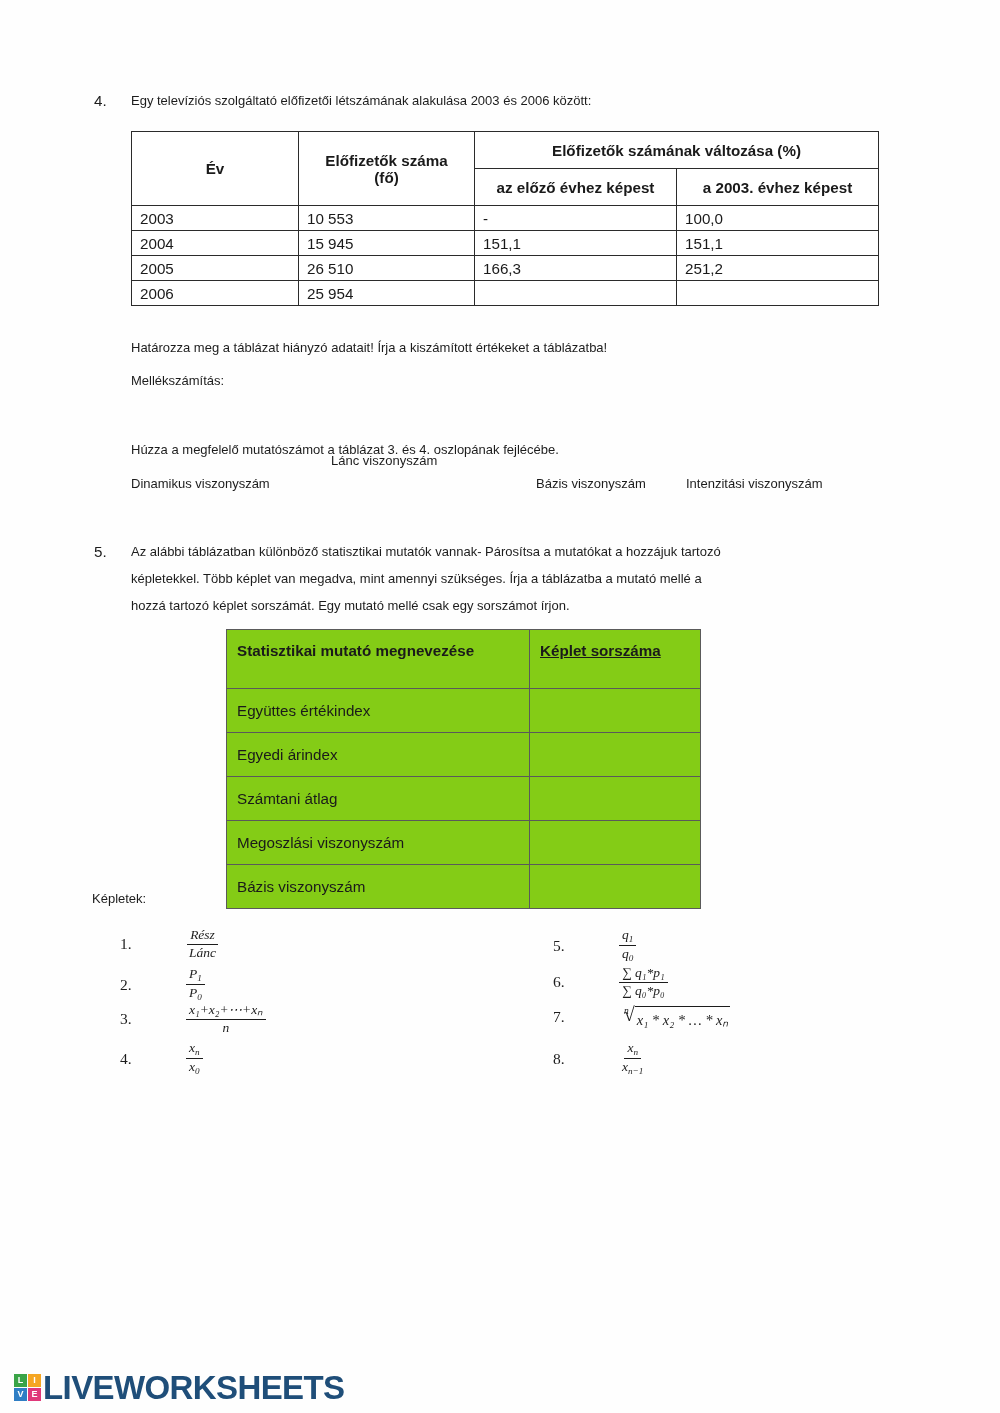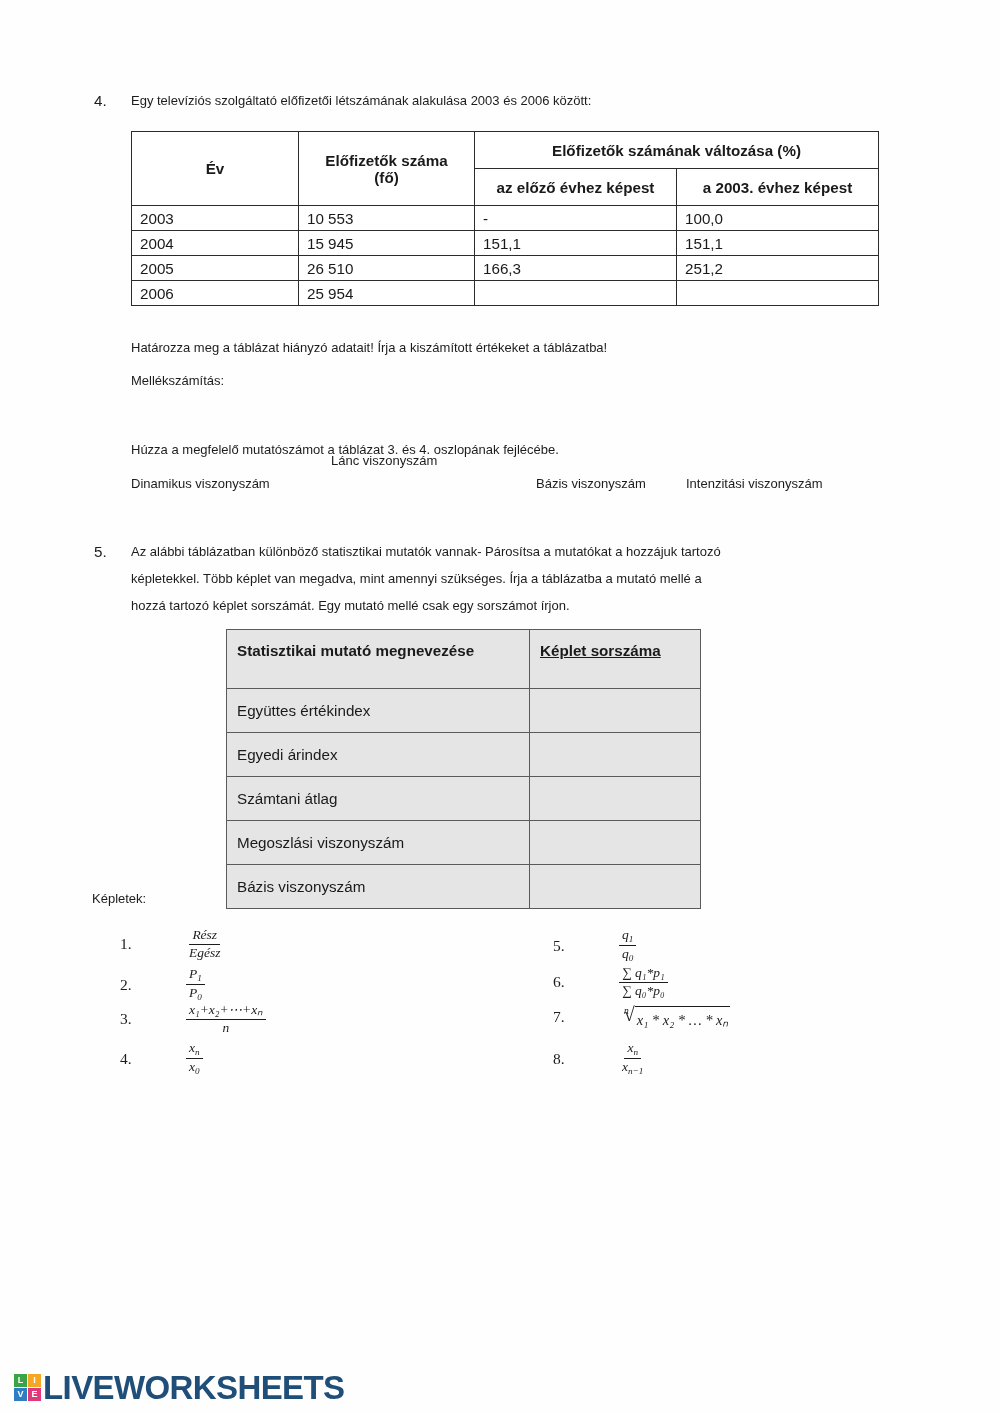--- a/index.html
+++ b/index.html
@@ -77,21 +77,21 @@
     table-layout: fixed;
     font-size: 15.2px;
   }
   .tbl2 td, .tbl2 th {
     border: 1px solid #5a5a5a;
     padding: 0 0 0 10px;
     height: 43px;
     vertical-align: middle;
     text-align: left;
     font-weight: normal;
-    background: #e5e5e5;
+    background: #84cc16;
   }
   .tbl2 th { font-weight: bold; }
   .tbl2 .k1 { width: 292px; }
   .tbl2 .k2 { width: 160px; text-decoration: underline; }
   .tbl2 tr.hrow th { height: 46px; vertical-align: top; padding-top: 12px; }
   .frow {
     position: absolute;
     display: flex;
     align-items: center;
     font-size: 15px;
@@ -293,21 +293,21 @@
     </tbody>
   </table>
 
   <div class="txt" style="left:92px; top:890px;">Képletek:</div>
 
   <div class="frow" style="left:120px; top:928px;">
     <span class="fidx">1.</span>
     <span class="math">
       <span class="frac">
         <span class="num">Rész</span>
-        <span class="den">Egész</span>
+        <span class="den">Lánc</span>
       </span>
     </span>
   </div>
 
   <div class="frow" style="left:120px; top:967px;">
     <span class="fidx">2.</span>
     <span class="math">
       <span class="frac">
         <span class="num"><span>P</span><sub>1</sub></span>
         <span class="den"><span>P</span><sub>0</sub></span>

